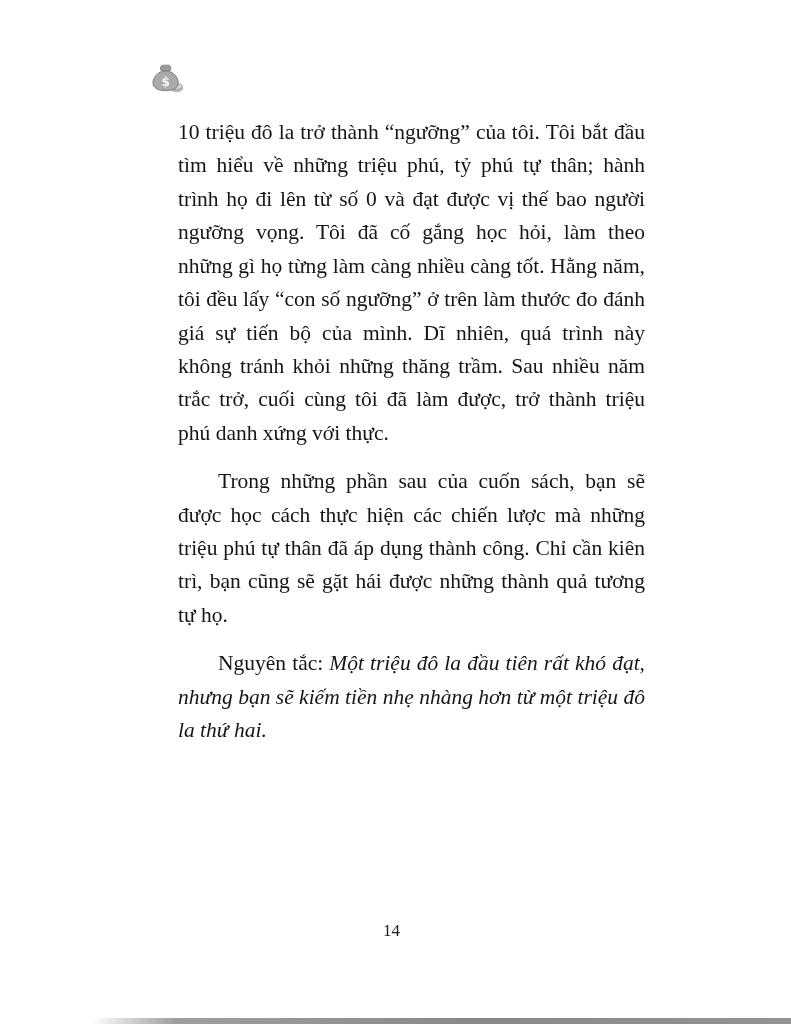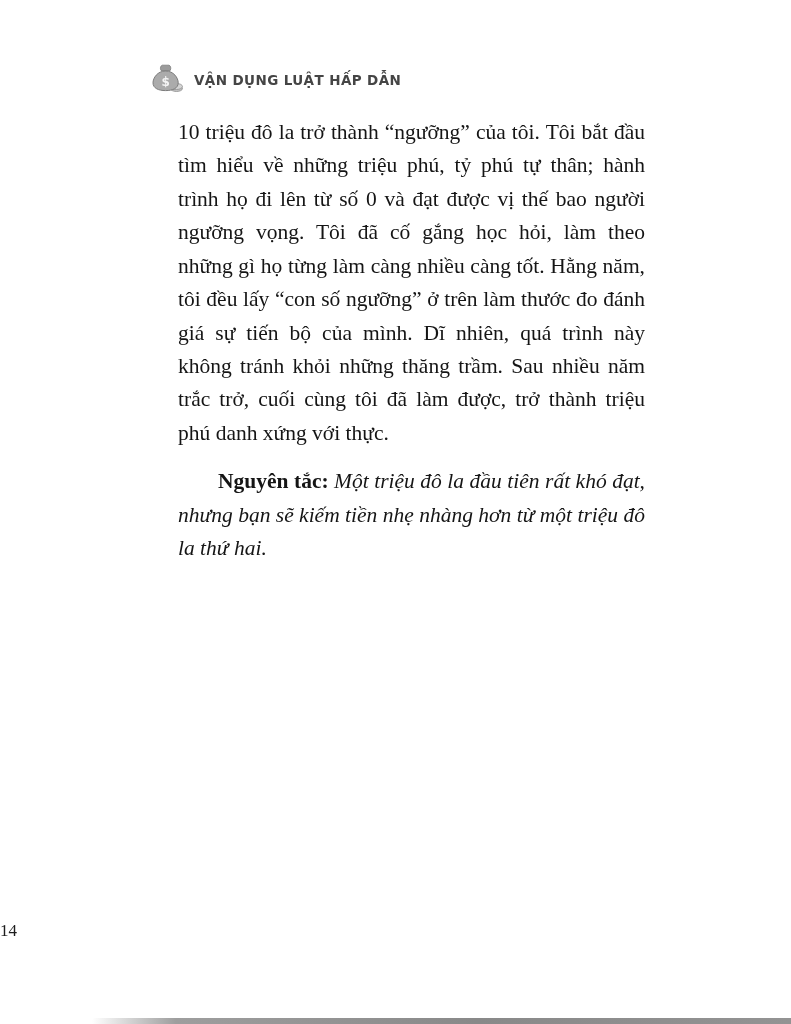--- a/index.html
+++ b/index.html
@@ -35,28 +35,28 @@
     color: #151515;
     font-size: 21.5px;
     line-height: 1.555;
     text-align: justify;
   }
   .body-text p { margin-bottom: 15px; margin-left: 28px; }
   .body-text p.indent { text-indent: 40px; }
   .principle { font-style: italic; }
   .principle .principle-label {
     font-style: normal;
-    font-weight: bold;
+    font-weight: normal;
   }
   .page-number {
     position: absolute;
     top: 921px;
     left: 0;
     right: 8px;
-    text-align: left;
+    text-align: center;
     font-size: 17px;
     color: #1d1d1d;
   }
   .page-edge-shadow {
     position: absolute;
     bottom: 0;
     left: 92px;
     right: 0;
     height: 6px;
     border-radius: 3px 0 0 0;
@@ -76,25 +76,25 @@
   <div class="page-header">
     <span>
       <svg class="money-bag" width="33" height="28" viewBox="0 0 33 28" xmlns="http://www.w3.org/2000/svg">
         <ellipse cx="26.5" cy="24.5" rx="6" ry="3" fill="#c2c2c2" stroke="#8f8f8f" stroke-width="0.8"></ellipse>
         <ellipse cx="26.5" cy="22.5" rx="6" ry="3" fill="#d4d4d4" stroke="#8f8f8f" stroke-width="0.8"></ellipse>
         <path d="M11 6.5 C9.8 4, 10.6 1.8, 12.2 1.2 L19 1.2 C20.6 1.8, 21.4 4, 20.2 6.5 Z" fill="#9b9b9b" stroke="#7c7c7c" stroke-width="0.8"></path>
         <path d="M15.6 7 C7.5 7, 3 14, 3 18.8 C3 24.2, 8.4 26.6, 15.6 26.6 C22.8 26.6, 28.2 24.2, 28.2 18.8 C28.2 14, 23.7 7, 15.6 7 Z" fill="#ababab" stroke="#7c7c7c" stroke-width="1"></path>
         <text x="15.6" y="21.5" text-anchor="middle" font-size="12" font-weight="bold" fill="#f4f4f4" font-family="DejaVu Sans, sans-serif">$</text>
       </svg>
     </span>
-    <span class="running-head">VẬN DỤNG LUẬT HẤP DẪN</span>
   </div>
 
   <div class="body-text">
     <p>10 triệu đô la trở thành “ngưỡng” của tôi. Tôi bắt đầu tìm hiểu về những triệu phú, tỷ phú tự thân; hành trình họ đi lên từ số 0 và đạt được vị thế bao người ngưỡng vọng. Tôi đã cố gắng học hỏi, làm theo những gì họ từng làm càng nhiều càng tốt. Hằng năm, tôi đều lấy “con số ngưỡng” ở trên làm thước đo đánh giá sự tiến bộ của mình. Dĩ nhiên, quá trình này không tránh khỏi những thăng trầm. Sau nhiều năm trắc trở, cuối cùng tôi đã làm được, trở thành triệu phú danh xứng với thực.</p>
+    <p class="indent">Trong những phần sau của cuốn sách, bạn sẽ được học cách thực hiện các chiến lược mà những triệu phú tự thân đã áp dụng thành công. Chỉ cần kiên trì, bạn cũng sẽ gặt hái được những thành quả tương tự họ.</p>
     <p class="indent principle"><span class="principle-label">Nguyên tắc:</span><span> Một triệu đô la đầu tiên rất khó đạt, nhưng bạn sẽ kiếm tiền nhẹ nhàng hơn từ một triệu đô la thứ hai.</span></p>
   </div>
 
   <div class="page-number">14</div>
 
   <div class="page-edge-shadow"></div>
 
 </div>
 
 </body></html>

